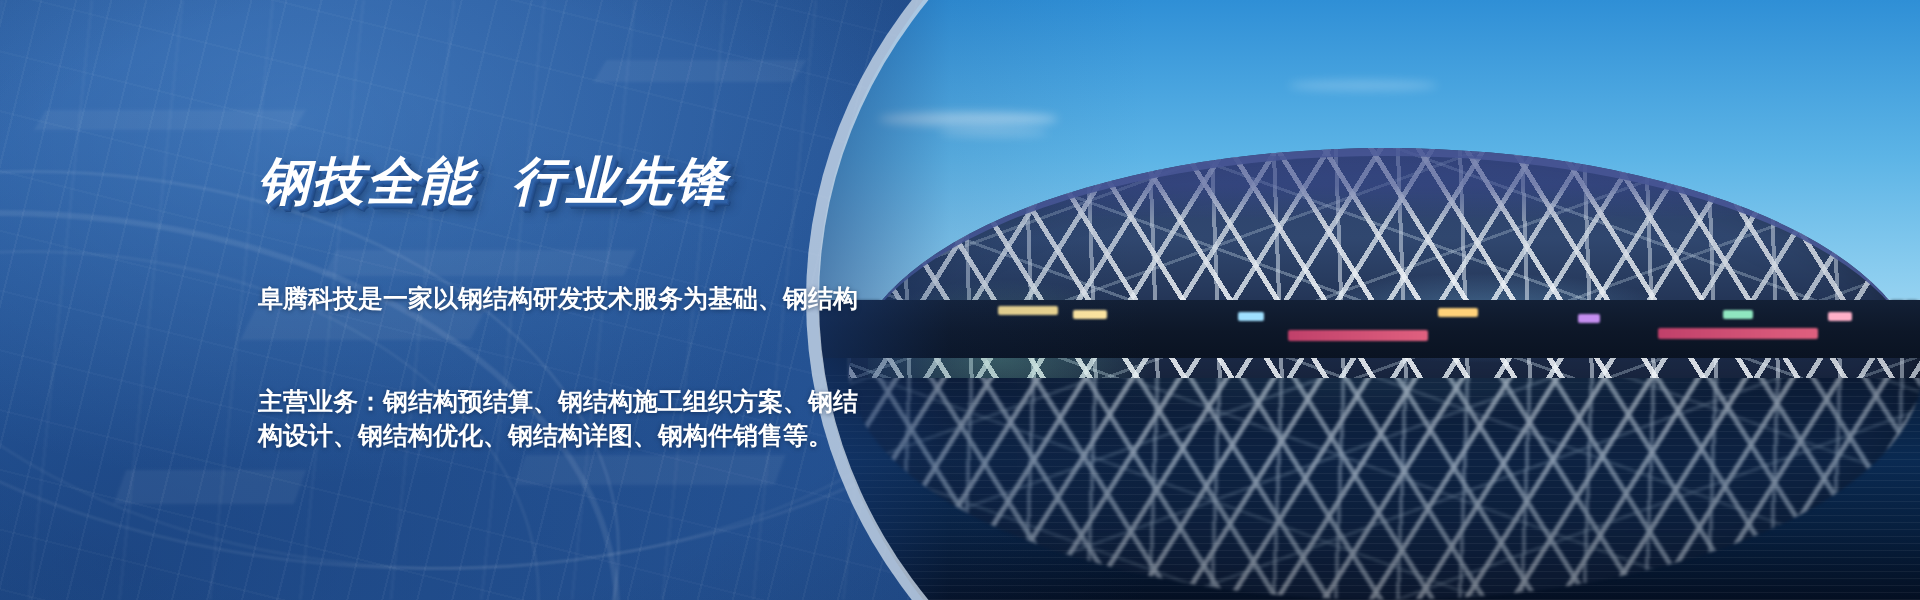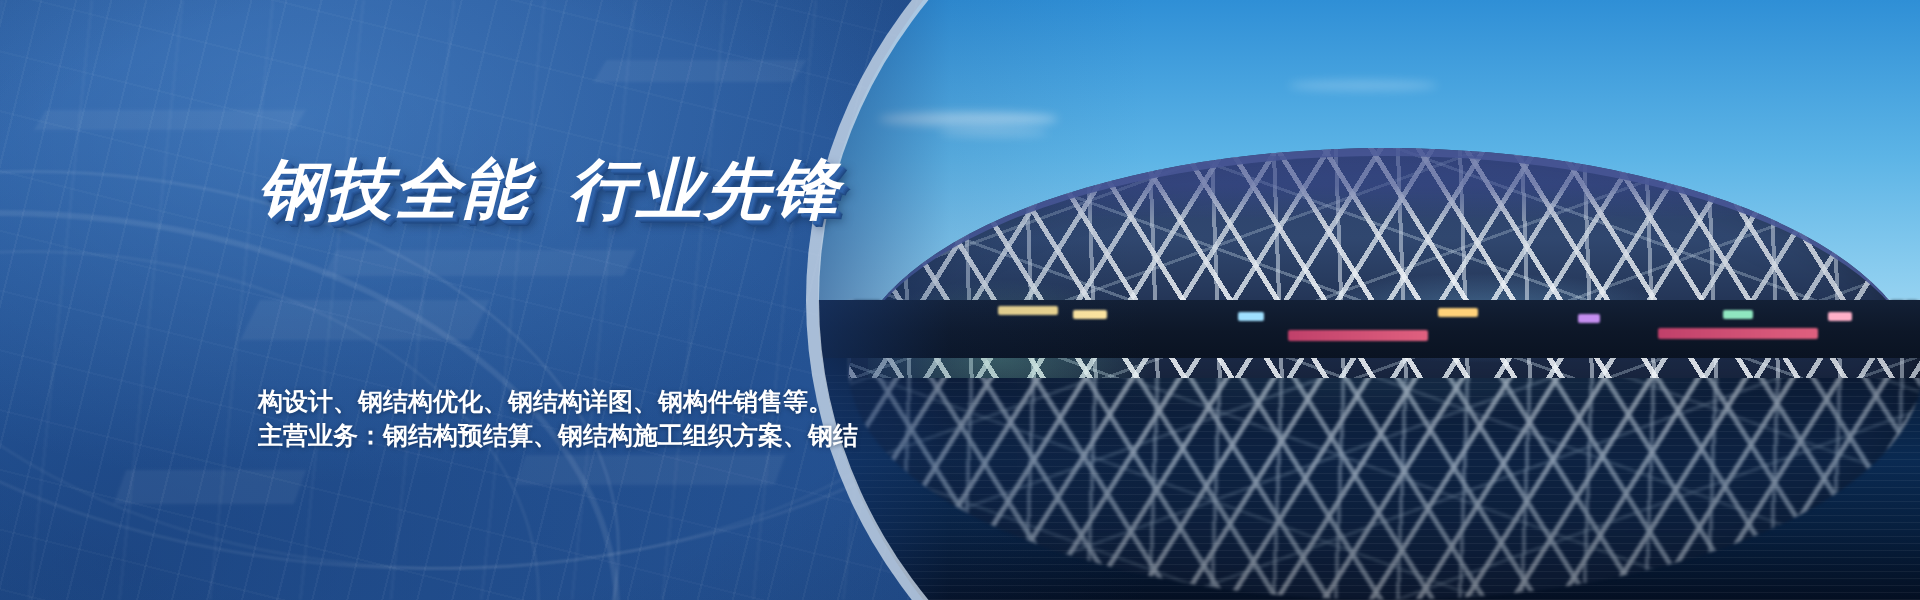--- a/index.html
+++ b/index.html
@@ -163,21 +163,21 @@
   }
   .photo-shade{
     position:absolute; inset:0;
     background:linear-gradient(90deg, rgba(25,60,120,.55) 0%, rgba(25,60,120,.10) 12%, rgba(0,0,0,0) 30%);
   }
 
   
   .content{ position:absolute; left:0; top:0; width:820px; height:600px; }
   .headline{
     position:absolute; left:258px; top:150px; width:540px;
-    font-size:66px; font-weight:bold; font-style:italic; color:#ffffff;
+    font-size:52px; font-weight:bold; font-style:italic; color:#ffffff;
     letter-spacing:2px; line-height:1.2; white-space:nowrap;
     text-shadow:
        3px 3px 0 #2f62a8,
        4px 4px 0 #2a589b,
        5px 5px 0 #24508f,
        6px 6px 0 #1f4882,
        7px 7px 10px rgba(6,24,52,.55);
   }
   .headline .gap{ display:inline-block; width:38px; }
   .para{
@@ -249,21 +249,22 @@
 
       <div class="photo-shade"></div>
     </div>
   </div>
   <div class="arc-edge"></div>
 
   <div class="content">
     <div class="headline"><span>钢技全能</span><span class="gap"></span><span>行业先锋</span></div>
 
     <div class="para p1">
+      <span class="line">阜腾科技是一家以钢结构研发技术服务为基础、钢结构</span>
     </div>
 
     <div class="para p2">
+      <span class="line">主营业务：钢结构预结算、钢结构施工组织方案、钢结</span>
       <span class="line">构设计、钢结构优化、钢结构详图、钢构件销售等。</span>
-      <span class="line">主营业务：钢结构预结算、钢结构施工组织方案、钢结</span>
     </div>
   </div>
 
 </div>
 
 </body></html>

